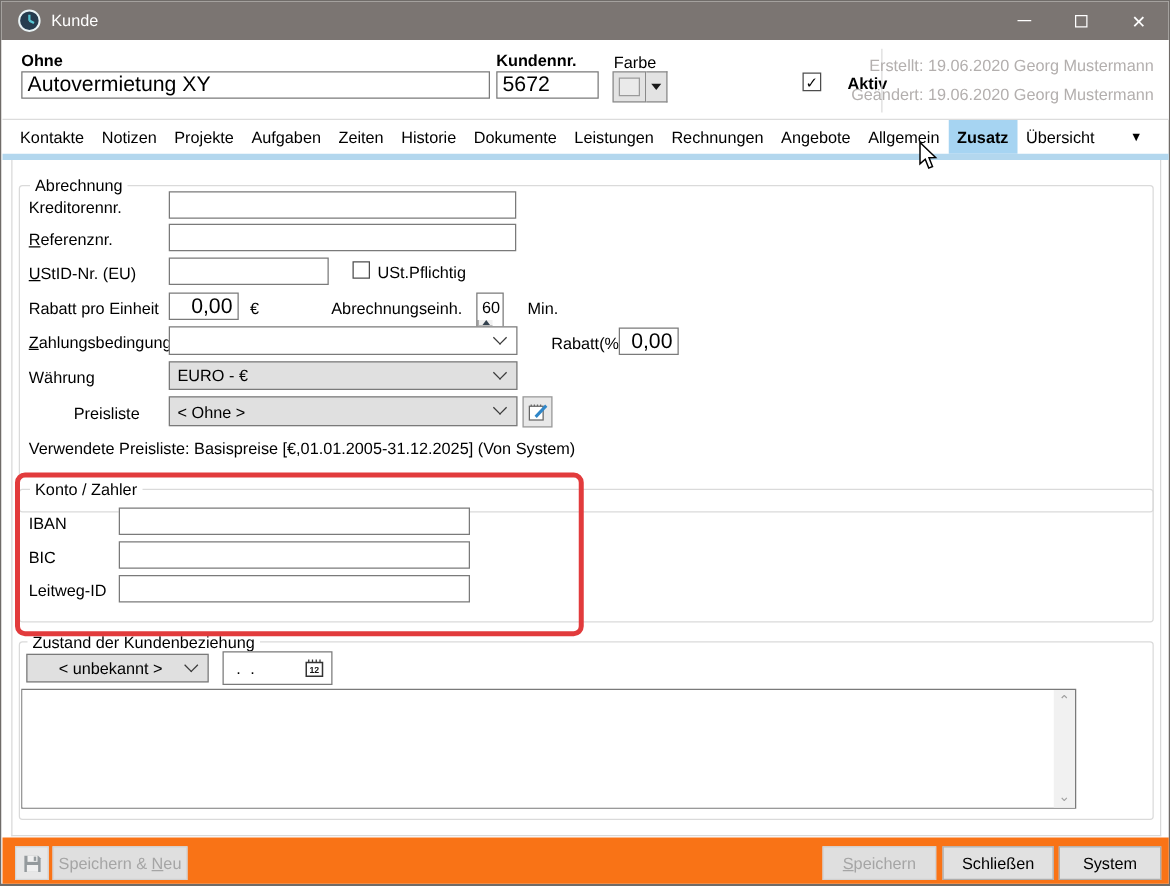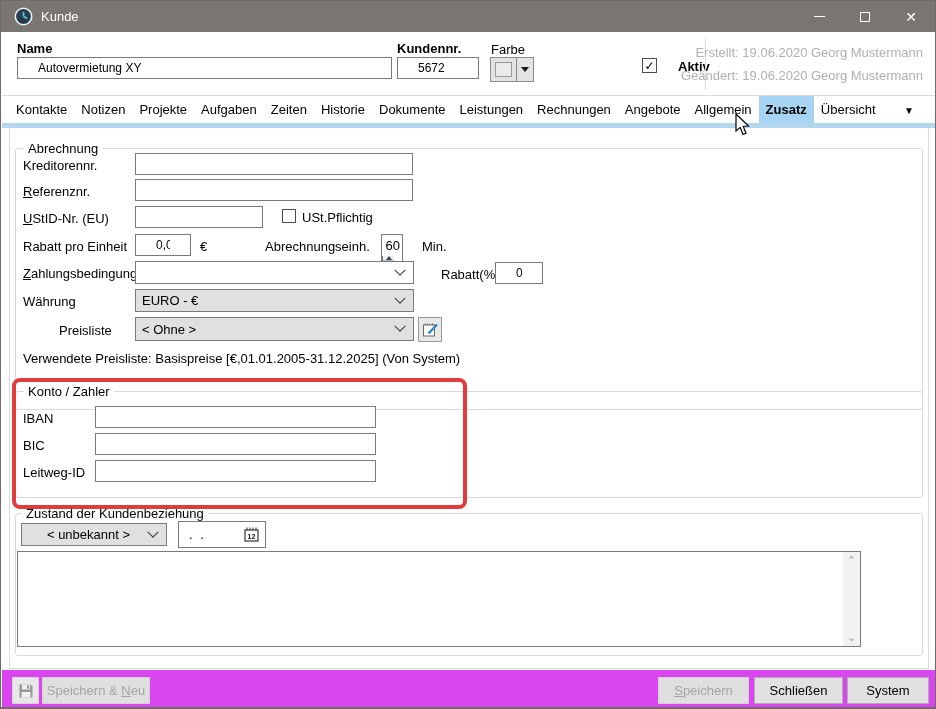--- a/index.html
+++ b/index.html
@@ -15,21 +15,21 @@
   .btn-max { left:841px; }
   .btn-close { left:887px; }
   .glyph-min { width:11px; height:1px; background:#fff; }
   .glyph-max { width:10px; height:10px; border:1px solid #fff; }
   .glyph-close { font-size:14px; line-height:1; }
 
   
   .header { position:absolute; left:1px; top:31px; width:934px; height:64px; background:#fff; border-bottom:1px solid #dcdcdc; }
   .lbl { position:absolute; white-space:nowrap; }
   .b { font-weight:bold; }
-  .tbox { position:absolute; border:1px solid #7a7a7a; background:#fff; font-family:"Liberation Sans", sans-serif; font-size:12px; padding:0 20px; outline:none; }
+  .tbox { position:absolute; border:1px solid #7a7a7a; background:#fff; font-family:"Liberation Sans", sans-serif; font-size:17px; padding:0 4px; outline:none; }
   .right { text-align:right; }
   .colorpick { position:absolute; left:488px; top:25px; display:flex; }
   .swatch-btn { width:27px; height:25px; background:#e3e3e3; border:1px solid #8a8a8a; display:flex; align-items:center; justify-content:center; }
   .swatch { width:17px; height:15px; background:#eaeaea; border:1px solid #9a9a9a; }
   .arrow-btn { width:17px; height:25px; background:#e3e3e3; border:1px solid #8a8a8a; border-left:none; display:flex; align-items:center; justify-content:center; }
   .tri-down { width:0; height:0; border-left:4px solid transparent; border-right:4px solid transparent; border-top:5px solid #1a1a1a; }
   .checkbox { position:absolute; width:15px; height:15px; border:1px solid #4d4d4d; background:#fff; display:flex; align-items:center; justify-content:center; font-size:12px; line-height:1; }
   .info-block { position:absolute; left:703px; top:7px; width:223px; height:51px; border-left:1px solid #dcdcdc; color:#b3afae; }
   .info-line { position:absolute; right:5px; white-space:nowrap; }
 
@@ -66,21 +66,21 @@
   .datefield .dtxt { flex:1; padding-left:10px; letter-spacing:2px; }
 
   .notes-wrap { position:absolute; border:1px solid #7a7a7a; background:#fff; }
   .notes { width:100%; height:100%; border:none; resize:none; overflow:hidden; outline:none; font-family:"Liberation Sans", sans-serif; font-size:13px; padding:3px 20px 3px 4px; }
   .vscroll { position:absolute; right:0; top:0; width:17px; height:100%; background:#f1f1f1; }
   .scroll-arrow { position:absolute; left:0; width:17px; height:17px; display:flex; align-items:center; justify-content:center; color:#9e9e9e; font-size:11px; }
 
   .red-annotation { position:absolute; left:11px; top:377px; width:455px; height:131px; border:4px solid #e23b3c; border-radius:8px; z-index:50; pointer-events:none; }
 
   
-  .footer { position:absolute; left:1px; top:669px; width:934px; height:38px; background:#d946ef; }
+  .footer { position:absolute; left:1px; top:669px; width:934px; height:38px; background:#f97316; }
   .btn { position:absolute; top:7px; height:27px; border:1px solid #adadad; background:#e1e1e1; font-family:"Liberation Sans", sans-serif; font-size:13px; text-align:center; line-height:25px; }
   .btn.disabled { border-color:#d2d2d2; background:#dfdfdf; color:#a5a5a5; }
   .save-icon-btn { position:absolute; left:10px; top:7px; width:27px; height:27px; background:#e7e7e7; border:1px solid #d5d5d5; display:flex; align-items:center; justify-content:center; }
 
   .cursor-overlay { position:absolute; left:731px; top:112px; z-index:200; pointer-events:none; }
   u { text-decoration:underline; }
 </style>
 </head>
 <body>
 
@@ -98,21 +98,21 @@
       </div>
     <div class="win-btn btn-max">
         <span class="glyph-max"></span>
       </div>
     <div class="win-btn btn-close">
         <span class="glyph-close">✕</span>
       </div>
   </div>
 
   <div class="header">
-    <span class="lbl b" style="left:15px; top:9px;">Name</span>
+    <span class="lbl b" style="left:15px; top:9px;">Ohne</span>
     <input class="tbox" style="left: 15px; top: 25px; width: 375px; height: 22px;" value="Autovermietung XY">
     <span class="lbl b" style="left:395px; top:9px;">Kundennr.</span>
     <input class="tbox" style="left: 395px; top: 25px; width: 82px; height: 22px;" value="5672">
     <span class="lbl" style="left:489px; top:10px;">Farbe</span>
     <div class="colorpick">
       <div class="swatch-btn">
           <div class="swatch"></div>
         </div>
       <div class="arrow-btn">
           <div class="tri-down"></div>

